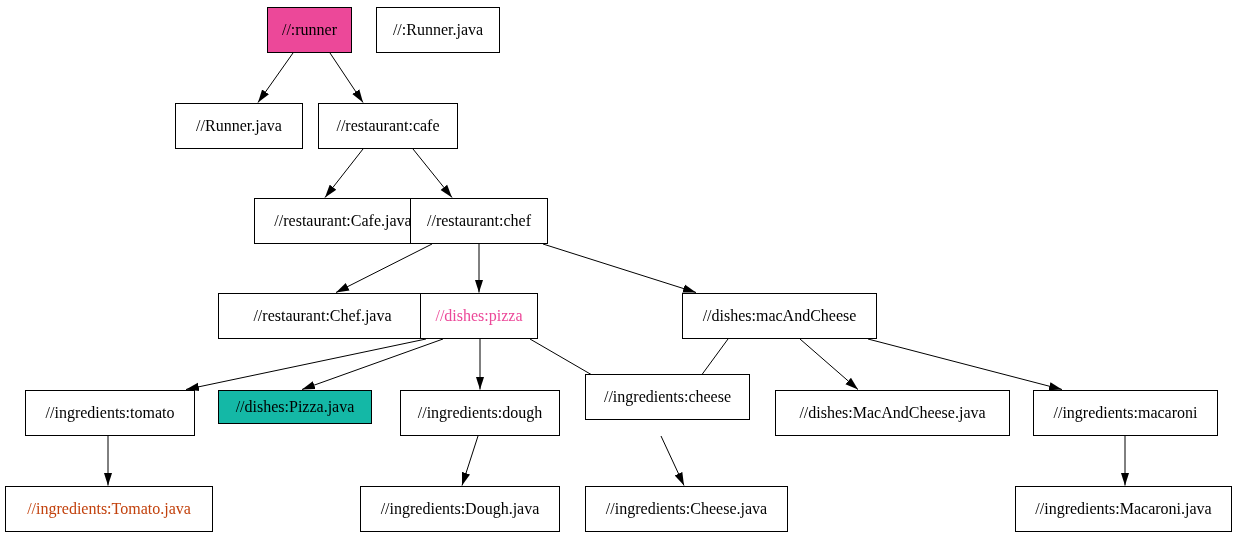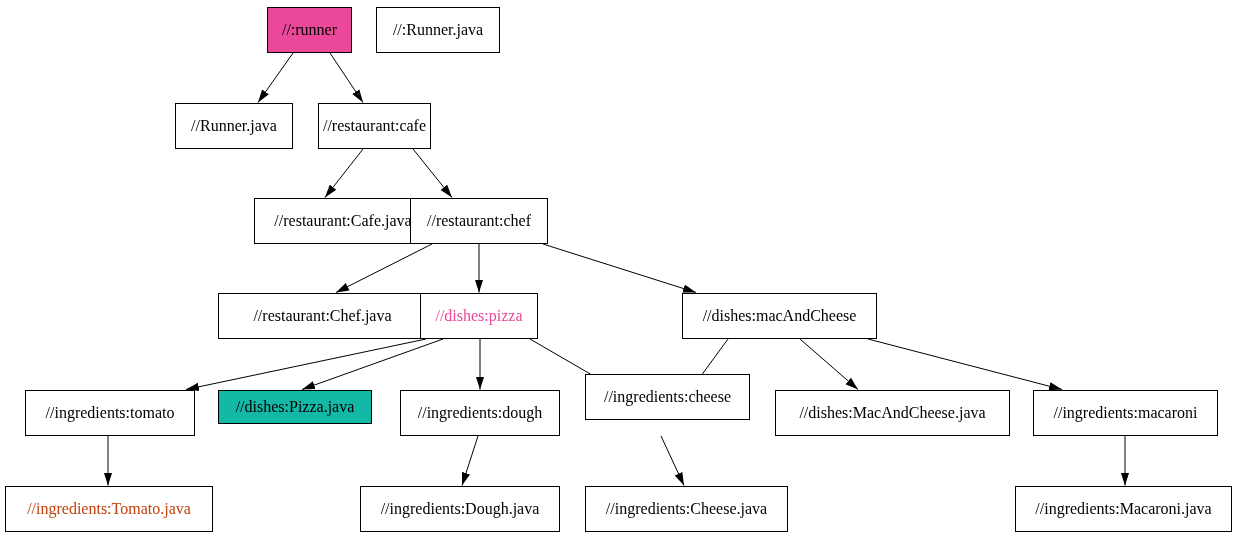--- a/index.html
+++ b/index.html
@@ -67,22 +67,22 @@
         <line x1="868" y1="339" x2="1062" y2="389.5" marker-end="url(#arrowhead)" style="stroke: rgb(0, 0, 0);"></line>
         <line x1="108" y1="436" x2="108" y2="485.5" marker-end="url(#arrowhead)" style="stroke: rgb(0, 0, 0);"></line>
         <line x1="478" y1="436" x2="462" y2="485.5" marker-end="url(#arrowhead)" style="stroke: rgb(0, 0, 0);"></line>
         <line x1="661" y1="436" x2="684" y2="485.5" marker-end="url(#arrowhead)" style="stroke: rgb(0, 0, 0);"></line>
         <line x1="1125" y1="436" x2="1125" y2="485.5" marker-end="url(#arrowhead)" style="stroke: rgb(0, 0, 0);"></line>
       </g>
   </svg>
   <div id="node-layer">
       <div class="node" style="left: 267px; top: 7px; width: 85px; height: 46px; border-color: rgb(0, 0, 0); background: #ec4899; color: rgb(0, 0, 0);">//:runner</div>
       <div class="node" style="left: 376px; top: 7px; width: 124px; height: 46px; border-color: rgb(0, 0, 0); background: rgb(255, 255, 255); color: rgb(0, 0, 0);">//:Runner.java</div>
-      <div class="node" style="left: 175px; top: 103px; width: 118px; height: 46px; border-color: rgb(0, 0, 0); background: rgb(255, 255, 255); color: rgb(0, 0, 0);">//Runner.java</div>
-      <div class="node" style="left: 318px; top: 103px; width: 113px; height: 46px; border-color: rgb(0, 0, 0); background: rgb(255, 255, 255); color: rgb(0, 0, 0);">//restaurant:cafe</div>
+      <div class="node" style="left: 175px; top: 103px; width: 128px; height: 46px; border-color: rgb(0, 0, 0); background: rgb(255, 255, 255); color: rgb(0, 0, 0);">//Runner.java</div>
+      <div class="node" style="left: 318px; top: 103px; width: 140px; height: 46px; border-color: rgb(0, 0, 0); background: rgb(255, 255, 255); color: rgb(0, 0, 0);">//restaurant:cafe</div>
       <div class="node" style="left: 208px; top: 198px; width: 178px; height: 46px; border-color: rgb(0, 0, 0); background: rgb(255, 255, 255); color: rgb(0, 0, 0); margin-left: 46px;">//restaurant:Cafe.java</div>
       <div class="node" style="left: 410px; top: 198px; width: 138px; height: 46px; border-color: rgb(0, 0, 0); background: rgb(255, 255, 255); color: rgb(0, 0, 0); text-align: center;">//restaurant:chef</div>
       <div class="node" style="left: 218px; top: 293px; width: 209px; height: 46px; border-color: rgb(0, 0, 0); background: rgb(255, 255, 255); color: rgb(0, 0, 0);">//restaurant:Chef.java</div>
       <div class="node" style="left: 420px; top: 293px; width: 118px; height: 46px; border-color: rgb(0, 0, 0); background: rgb(255, 255, 255); color: #ec4899;">//dishes:pizza</div>
       <div class="node" style="left: 682px; top: 293px; width: 195px; height: 46px; border-color: rgb(0, 0, 0); background: rgb(255, 255, 255); color: rgb(0, 0, 0);">//dishes:macAndCheese</div>
       <div class="node" style="left: 25px; top: 390px; width: 170px; height: 46px; border-color: rgb(0, 0, 0); background: rgb(255, 255, 255); color: rgb(0, 0, 0);">//ingredients:tomato</div>
       <div class="node" style="left: 218px; top: 390px; width: 154px; height: 34px; border-color: rgb(0, 0, 0); background: #14b8a6; color: rgb(0, 0, 0);">//dishes:Pizza.java</div>
       <div class="node" style="left: 400px; top: 390px; width: 160px; height: 46px; border-color: rgb(0, 0, 0); background: rgb(255, 255, 255); color: rgb(0, 0, 0);">//ingredients:dough</div>
       <div class="node" style="left: 585px; top: 374px; width: 165px; height: 46px; border-color: rgb(0, 0, 0); background: rgb(255, 255, 255); color: rgb(0, 0, 0);">//ingredients:cheese</div>
       <div class="node" style="left: 775px; top: 390px; width: 235px; height: 46px; border-color: rgb(0, 0, 0); background: rgb(255, 255, 255); color: rgb(0, 0, 0);">//dishes:MacAndCheese.java</div>

